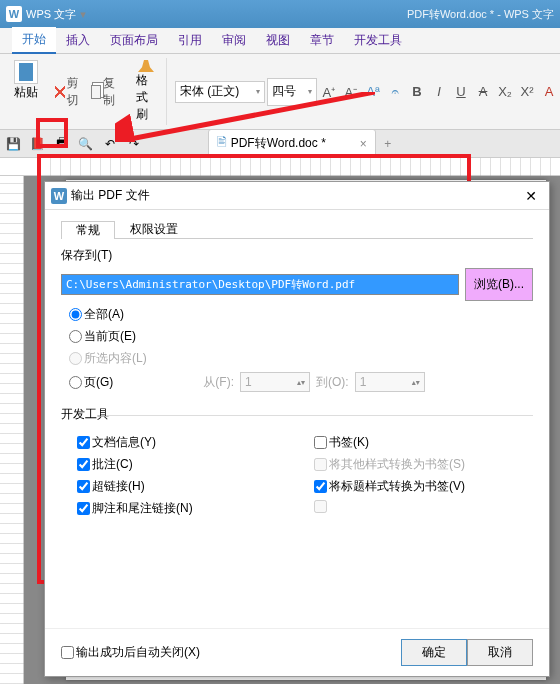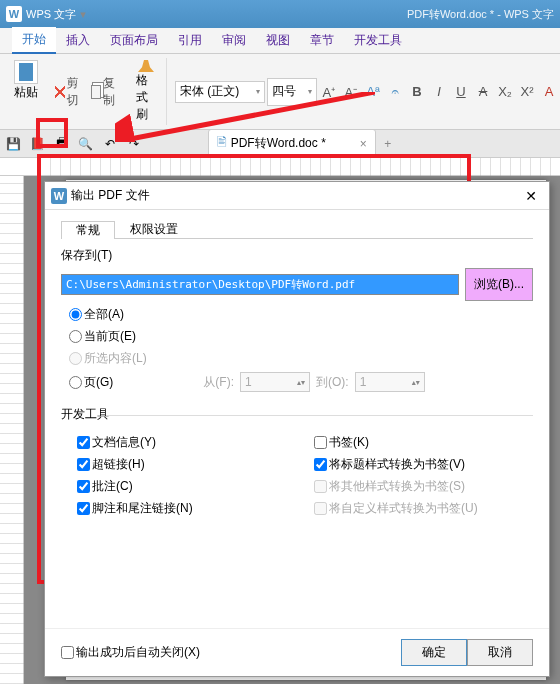--- a/index.html
+++ b/index.html
@@ -236,47 +236,46 @@
     </div>
     <div class="section-hdr">开发工具</div>
     <div class="opts-grid">
       <div class="opts-col">
         <label class="check-row">
             <input type="checkbox" checked="" style="">
             <span>文档信息(Y)</span>
           </label>
         <label class="check-row">
             <input type="checkbox" checked="" style="">
+            <span>批注(C)</span>
+          </label>
+        <label class="check-row">
+            <input type="checkbox" checked="" style="">
             <span>超链接(H)</span>
-          </label>
-        <label class="check-row">
-            <input type="checkbox" checked="" style="">
-            <span>批注(C)</span>
           </label>
         <label class="check-row">
             <input type="checkbox" checked="" style="">
             <span>脚注和尾注链接(N)</span>
           </label>
       </div>
       <div class="opts-col">
         <label class="check-row">
             <input type="checkbox" style="">
             <span>书签(K)</span>
-          </label>
-        <label class="check-row">
-            <input type="checkbox" checked="" style="">
-            <span>将标题样式转换为书签(V)</span>
           </label>
         <label class="check-row disabled">
             <input type="checkbox" disabled="" style="">
             <span>将其他样式转换为书签(S)</span>
           </label>
+        <label class="check-row">
+            <input type="checkbox" checked="" style="">
+            <span>将标题样式转换为书签(V)</span>
+          </label>
         <label class="check-row disabled">
             <input type="checkbox" disabled="" style="">
-            <span>将自定义样式转换为书签(U)</span>
           </label>
       </div>
     </div>
   </div>
   <div class="dlg-footer">
     <label class="check-row">
         <input type="checkbox" style="">
         <span>输出成功后自动关闭(X)</span>
       </label>
     <div style="margin-left:auto"></div>

